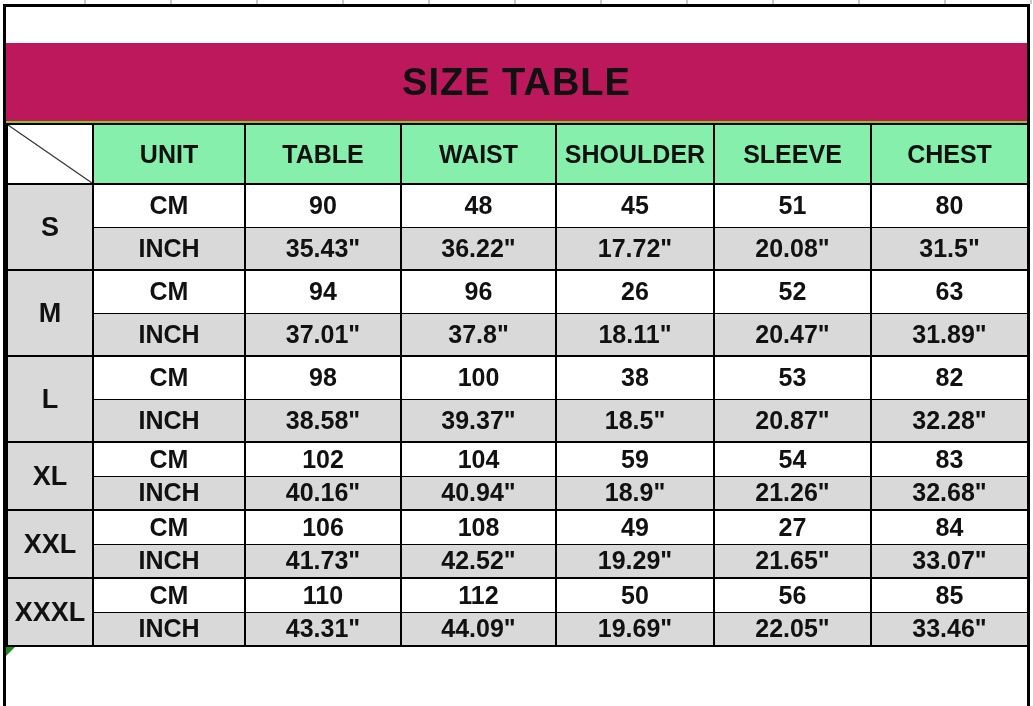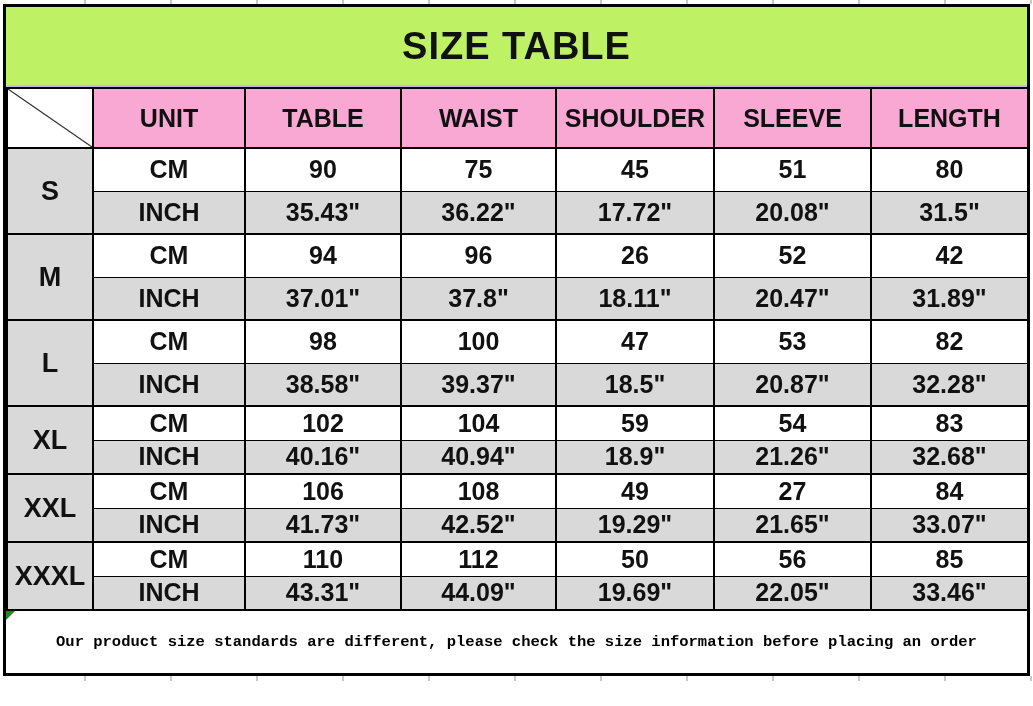--- a/index.html
+++ b/index.html
@@ -18,46 +18,47 @@
       to right, #ffffff 0px, #ffffff 84px, #c9c9c9 84px, #c9c9c9 86px);
   }
   .edge-strip.bottom { height: 5px; }
   .frame {
     margin: 0 3px;
     border: 3px solid #000000;
     background: #ffffff;
   }
   .title-bar {
     height: 78px;
-    background: #bef264;
-    border-bottom: 2px solid #c4b5fd;
+    background: #be185d;
+    border-bottom: 2px solid #84cc16;
     display: flex;
     align-items: center;
     justify-content: center;
     font-size: 38px;
     font-weight: bold;
     letter-spacing: 1px;
     color: #111111;
+    margin-top: 36px;
   }
   table.size-table {
     width: 100%;
     border-collapse: collapse;
     table-layout: fixed;
   }
   .size-table th, .size-table td {
     border: 2px solid #000000;
     text-align: center;
     vertical-align: middle;
     padding: 0;
     font-weight: bold;
     color: #111111;
     overflow: hidden;
   }
   tr.head { height: 60px; }
-  tr.head th { background: #f9a8d4; font-size: 25px; }
+  tr.head th { background: #86efac; font-size: 25px; }
   tr.head th.diag { background: #ffffff; position: relative; padding: 0; }
   th.diag svg { position: absolute; top: 0; left: 0; width: 100%; height: 100%; display: block; }
   tr.tall { height: 43px; }
   tr.short { height: 34px; }
   td.val, td.unit { font-size: 25px; background: #ffffff; }
   tr.r-inch td { background: #d9d9d9; border-top-width: 1px; }
   tr.r-cm td { border-bottom-width: 1px; }
   th.size-label { background: #d9d9d9; font-size: 27px; }
   .note {
     position: relative;
@@ -106,65 +107,65 @@
       <th class="diag">
         <svg viewBox="0 0 100 100" preserveAspectRatio="none">
           <line x1="0" y1="0" x2="100" y2="100" stroke="#333333" stroke-width="1.2" vector-effect="non-scaling-stroke"></line>
         </svg>
       </th>
       <th>UNIT</th>
       <th>TABLE</th>
       <th>WAIST</th>
       <th>SHOULDER</th>
       <th>SLEEVE</th>
-      <th>LENGTH</th>
+      <th>CHEST</th>
     </tr>
 
     <tr class="r-cm tall">
       <th class="size-label" rowspan="2">S</th>
       <td class="unit">CM</td>
       <td class="val">90</td>
-      <td class="val">75</td>
+      <td class="val">48</td>
       <td class="val">45</td>
       <td class="val">51</td>
       <td class="val">80</td>
     </tr>
     <tr class="r-inch tall">
       <td class="unit">INCH</td>
       <td class="val">35.43"</td>
       <td class="val">36.22"</td>
       <td class="val">17.72"</td>
       <td class="val">20.08"</td>
       <td class="val">31.5"</td>
     </tr>
 
     <tr class="r-cm tall">
       <th class="size-label" rowspan="2">M</th>
       <td class="unit">CM</td>
       <td class="val">94</td>
       <td class="val">96</td>
       <td class="val">26</td>
       <td class="val">52</td>
-      <td class="val">42</td>
+      <td class="val">63</td>
     </tr>
     <tr class="r-inch tall">
       <td class="unit">INCH</td>
       <td class="val">37.01"</td>
       <td class="val">37.8"</td>
       <td class="val">18.11"</td>
       <td class="val">20.47"</td>
       <td class="val">31.89"</td>
     </tr>
 
     <tr class="r-cm tall">
       <th class="size-label" rowspan="2">L</th>
       <td class="unit">CM</td>
       <td class="val">98</td>
       <td class="val">100</td>
-      <td class="val">47</td>
+      <td class="val">38</td>
       <td class="val">53</td>
       <td class="val">82</td>
     </tr>
     <tr class="r-inch tall">
       <td class="unit">INCH</td>
       <td class="val">38.58"</td>
       <td class="val">39.37"</td>
       <td class="val">18.5"</td>
       <td class="val">20.87"</td>
       <td class="val">32.28"</td>
@@ -221,18 +222,17 @@
       <td class="val">44.09"</td>
       <td class="val">19.69"</td>
       <td class="val">22.05"</td>
       <td class="val">33.46"</td>
     </tr>
   </tbody>
     </table>
 
   <div class="note">
     <span class="corner-marker"></span>
-    <span>Our product size standards are different, please check the size information before placing an order</span>
   </div>
 
 </div>
 
 <div class="edge-strip bottom"></div>
 
 </body></html>

